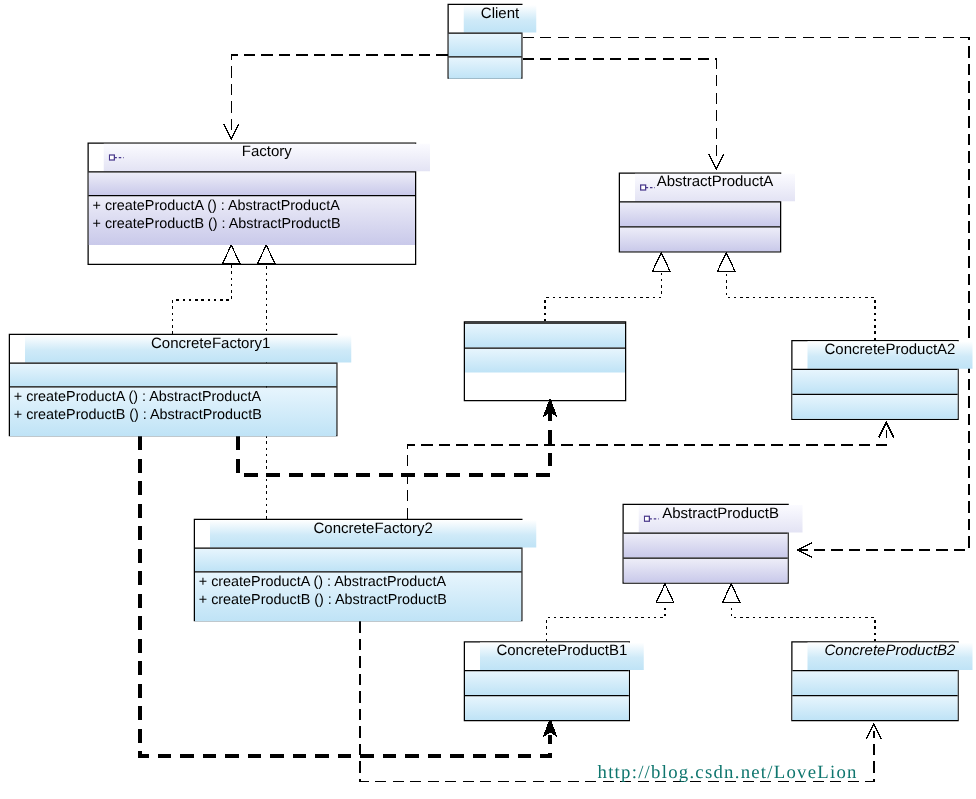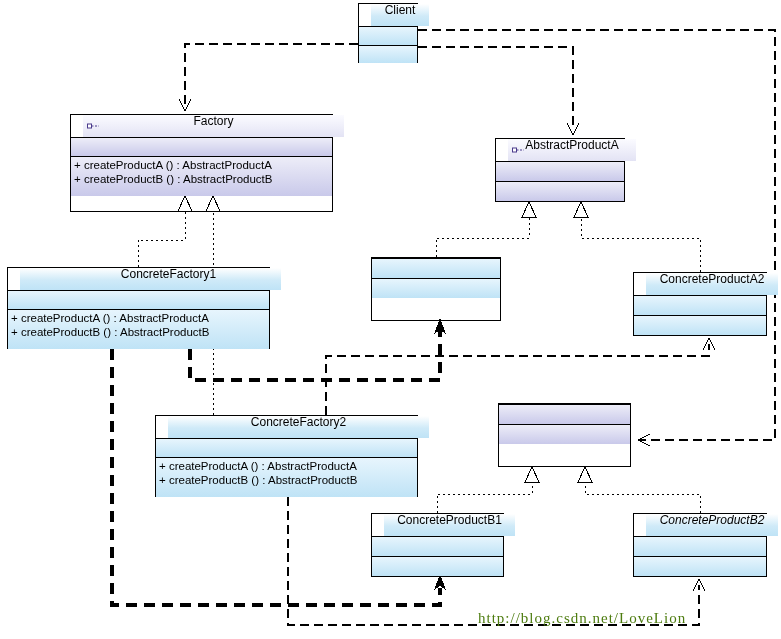--- a/index.html
+++ b/index.html
@@ -16,21 +16,21 @@
   .ops{border-top:1px solid #000;padding:1px 3px 4px 3px;}
   .op{font-size:11.5px;color:#000;white-space:nowrap;line-height:14px;}
   
   .cls .hdr{background:linear-gradient(to bottom,#ffffff 0%,#cfeaf8 55%,#bfe3f6 100%);}
   .cls .empty,.cls .ops{background:linear-gradient(to bottom,#e7f5fd 0%,#bfe3f6 100%);}
   
   .ifc .hdr{background:linear-gradient(to bottom,#fbfbff 0%,#e3e3f4 100%);}
   .ifc .empty,.ifc .ops{background:linear-gradient(to bottom,#ededf8 0%,#c9c9ea 100%);}
   .ificon{position:absolute;left:4px;top:50%;transform:translateY(-50%);
           width:14px;height:9px;}
-  .watermark{position:absolute;color:#4d7c0f;font-size:15px;letter-spacing:1px;
+  .watermark{position:absolute;color:#0f766e;font-size:15px;letter-spacing:1px;
              font-family:"Liberation Serif","DejaVu Serif",serif;white-space:nowrap;}
 </style>
 </head>
 <body>
 
 <div id="canvas">
 
   <svg class="layer" viewBox="0 0 781 639" shape-rendering="crispEdges">
     <defs>
       <marker id="openArrowDown" markerWidth="12" markerHeight="12" refX="6" refY="9" orient="auto" markerUnits="userSpaceOnUse">
@@ -174,20 +174,27 @@
       <span>ConcreteFactory2</span>
     </div>
     <div class="row empty" style="height:19px;"></div>
     <div class="row ops" style="height:40px;">
       <div class="op">+ createProductA ()  : AbstractProductA</div>
       <div class="op">+ createProductB ()  : AbstractProductB</div>
     </div>
   </div>
 
   <div class="node ifc" style="left:498px;top:403px;width:133px;height:64px;">
+    <div class="row hdr" style="height:22px;">
+      <svg class="ificon" viewBox="0 0 14 9">
+        <rect x="0.5" y="2.5" width="4" height="4" fill="#ffffff" stroke="#4a3a8c" stroke-width="1"></rect>
+        <line x1="4.5" y1="4.5" x2="12" y2="4.5" stroke="#4a3a8c" stroke-width="1" stroke-dasharray="2,1.5"></line>
+      </svg>
+      <span>AbstractProductB</span>
+    </div>
     <div class="row empty" style="height:20px;"></div>
     <div class="row empty" style="height:20px;"></div>
   </div>
 
   <div class="node cls" style="left:371px;top:513px;width:133px;height:64px;">
     <div class="row hdr" style="height:22px;">
       <span>ConcreteProductB1</span>
     </div>
     <div class="row empty" style="height:20px;"></div>
     <div class="row empty" style="height:20px;"></div>

